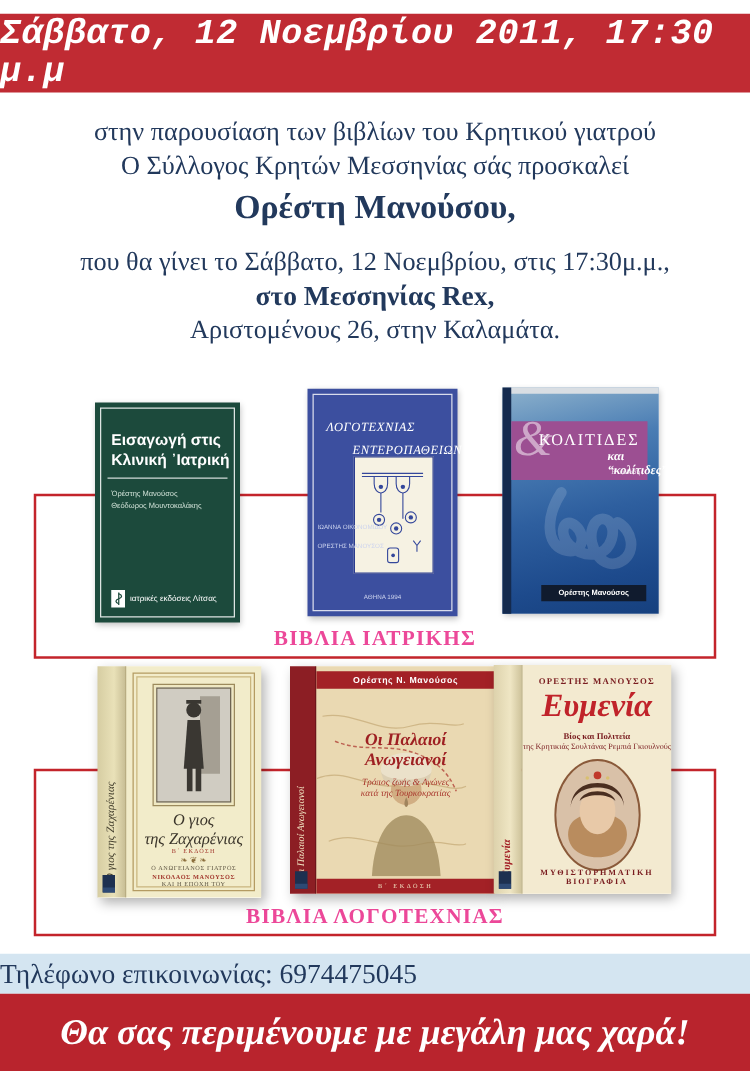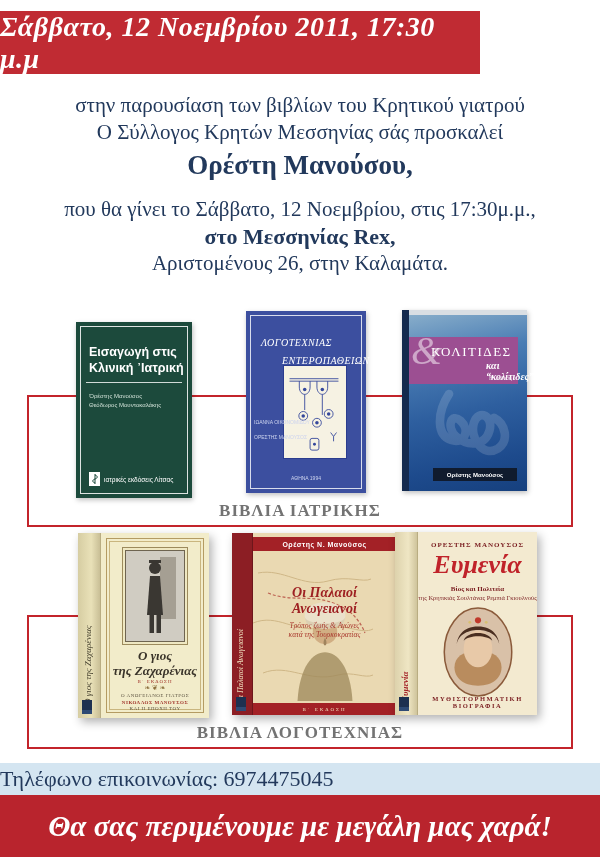--- a/index.html
+++ b/index.html
@@ -1,36 +1,36 @@
 <!DOCTYPE html>
 <html><head>
 <meta charset="utf-8">
 <style>
   html,body{margin:0;padding:0;background:#ffffff;}
   .poster{position:relative;width:600px;height:857px;background:#ffffff;overflow:hidden;
           font-family:"Liberation Serif","DejaVu Serif",serif;}
 
   
-  .top-banner{position:absolute;left:0;top:11px;width:480px;height:63px;background:#c02b33;
-              display:flex;align-items:center;justify-content:center;}
+  .top-banner{position:absolute;left:0;top:11px;width:600px;height:63px;background:#c02b33;
+              display:flex;align-items:center;justify-content:center;font-family:Liberation Mono, monospace;}
   .top-banner span{color:#ffffff;font-style:italic;font-weight:bold;font-size:28px;letter-spacing:.5px;}
 
   
   .intro{position:absolute;left:0;top:92px;width:600px;text-align:center;color:#22395c;}
   .intro .l{font-size:21px;line-height:27px;}
   .intro .author{font-size:27px;line-height:38px;font-weight:bold;}
   .intro .gap{height:12px;}
   .intro .venue{font-size:22px;line-height:27px;font-weight:bold;}
 
   
   .section-box{position:absolute;left:27px;width:542px;border:2px solid #c3242b;background:transparent;}
   .box1{top:395px;height:128px;}
   .box2{top:615px;height:130px;}
   .section-label{position:absolute;left:0;right:0;bottom:4px;text-align:center;
-                 font-weight:bold;font-size:17px;letter-spacing:1px;color:#737373;}
+                 font-weight:bold;font-size:17px;letter-spacing:1px;color:#ec4899;}
 
   
   .book{position:absolute;box-shadow:1px 2px 5px rgba(0,0,0,.25);}
   .row2{box-shadow:3px 4px 9px rgba(0,0,0,.3);display:flex;}
 
   
   .book1{left:76px;top:322px;width:116px;height:176px;background:#1c4a3c;}
   .book1 .frame{position:absolute;inset:4px;border:1px solid rgba(255,255,255,.85);}
   .book1 .title{position:absolute;left:13px;top:22px;color:#ffffff;
                 font-family:"Liberation Sans","DejaVu Sans",sans-serif;
@@ -78,21 +78,21 @@
                 position:relative;}
   .book4 .cover{flex:1;background:#f2ecca;position:relative;border-left:1px solid #b9ad82;}
   .vtext{writing-mode:vertical-rl;transform:rotate(180deg);white-space:nowrap;}
   .book4 .spinetext{position:absolute;left:5px;top:12px;height:160px;color:#45402e;
                     font-style:italic;font-size:9px;}
   .book4 .frame{position:absolute;inset:5px;border:1px solid #b49b62;}
   .book4 .frame::after{content:"";position:absolute;inset:2px;border:1px solid #c9b57e;}
   .book4 .photo{position:absolute;left:50%;transform:translateX(-50%);top:17px;width:58px;height:90px;
                 background:#d0ccc2;border:1px solid #6e6450;box-shadow:0 0 0 2px #efe8c2,0 0 0 3px #9c8a5c;}
   .book4 .t{position:absolute;left:0;right:0;top:115px;text-align:center;color:#3a342a;
-            font-style:italic;font-size:13px;line-height:15px;font-weight:bold;}
+            font-style:italic;font-size:13px;line-height:15px;}
   .book4 .ed{position:absolute;left:0;right:0;top:146px;text-align:center;color:#a2362c;font-size:5px;letter-spacing:1px;}
   .book4 .orn{position:absolute;left:0;right:0;top:151px;text-align:center;color:#8a6d3b;font-size:7px;}
   .book4 .sub{position:absolute;left:0;right:0;top:160px;text-align:center;
               font-size:5px;line-height:6.5px;color:#5c5340;letter-spacing:.5px;}
   .book4 .sub .mid{color:#a2362c;font-weight:bold;}
   .pub-logo{position:absolute;left:4px;bottom:4px;width:10px;height:14px;background:#1d3050;
             box-shadow:inset 0 -4px 0 #2e4a74;}
 
   
   .book5{left:232px;top:533px;width:164px;height:182px;}

